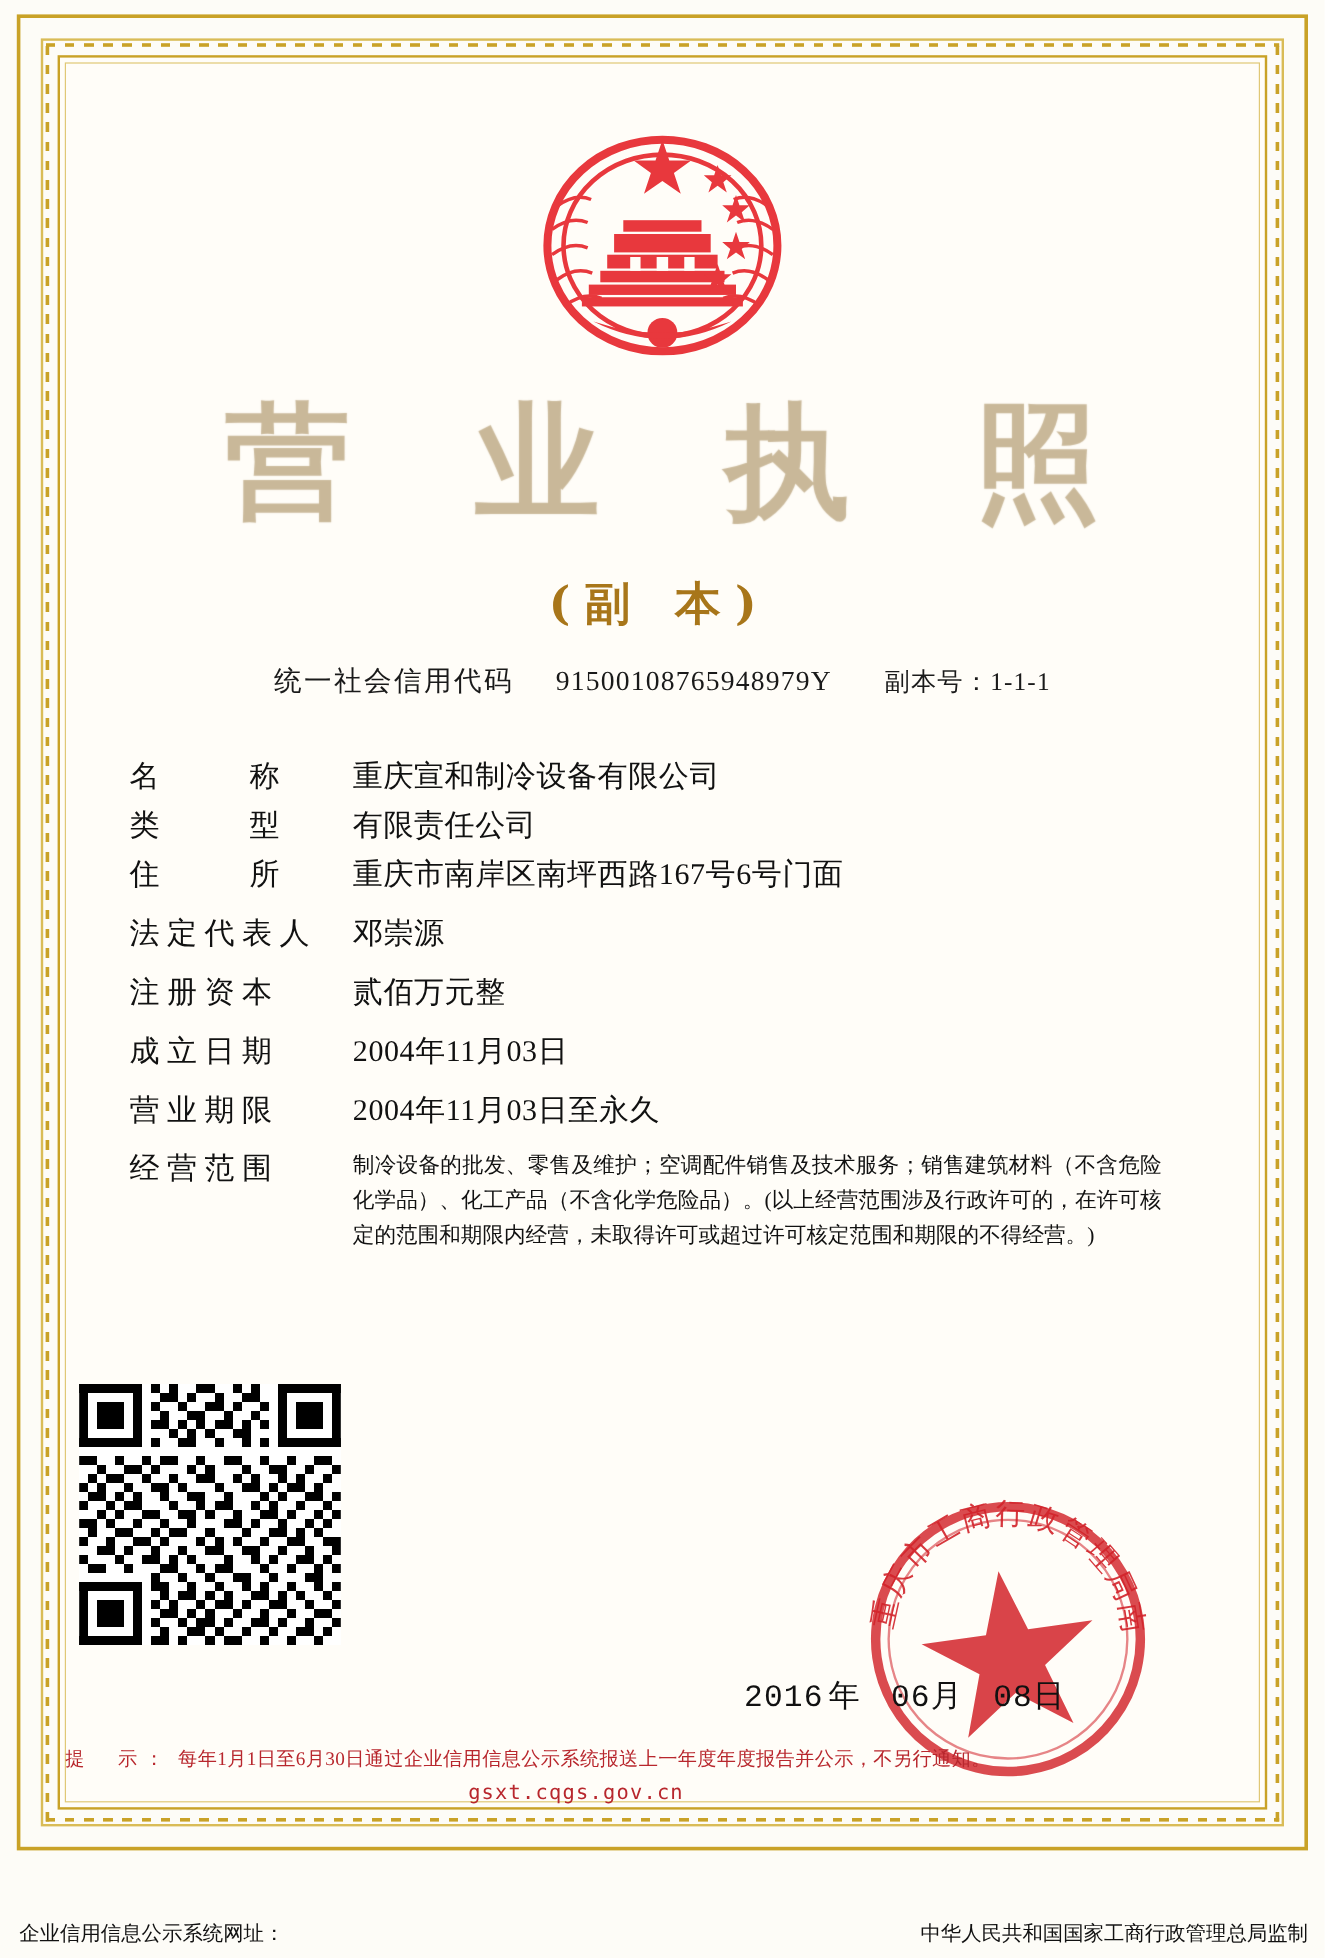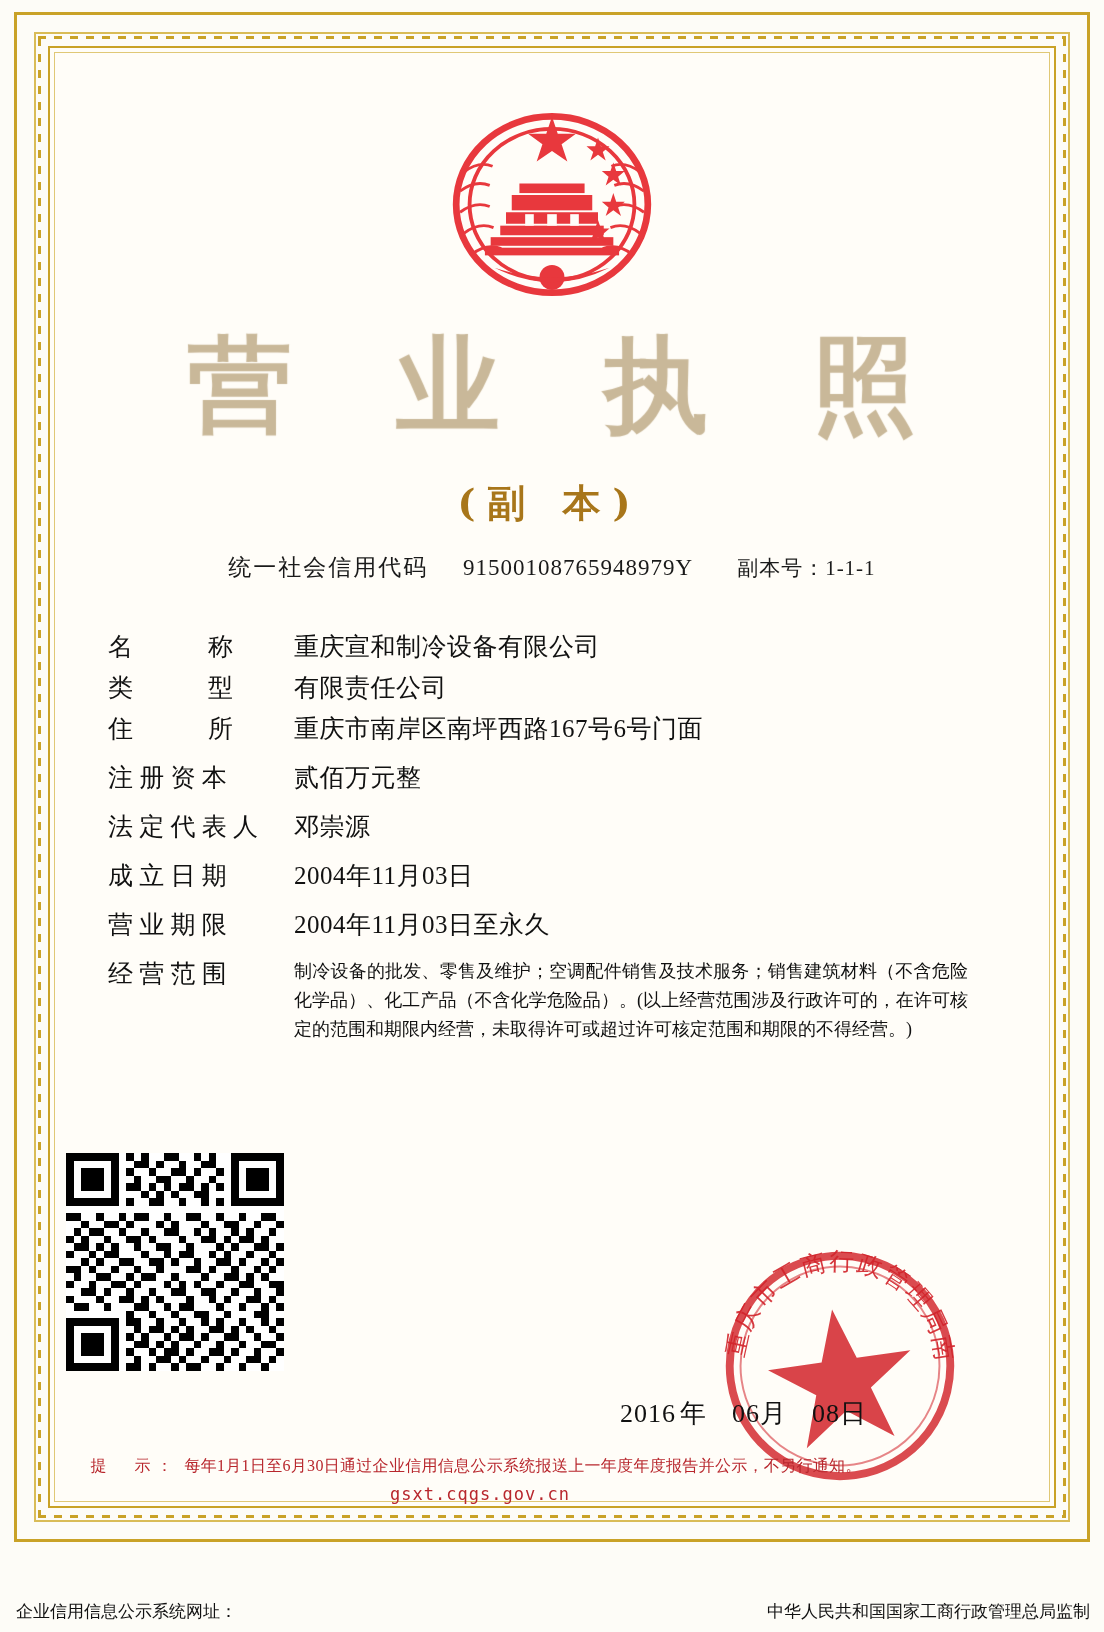--- a/index.html
+++ b/index.html
@@ -207,33 +207,32 @@
     top: 1396px;
     left: 620px;
     width: 340px;
     font-size: 26px;
     color: #111;
     display: flex;
     align-items: baseline;
   }
   .dateline span { white-space: pre; }
   .dateline .y { margin-left: 4px; }
-  .dateline .num { letter-spacing: 1px; }
+  .dateline .num { letter-spacing: 1px; font-family: Liberation Mono, monospace; }
 
   
   .tip {
     position: absolute;
     top: 1456px;
     left: 0;
     width: 880px;
     text-align: center;
     font-size: 16px;
     color: #b8272d;
     letter-spacing: 0.3px;
-    padding-left: 36px;
   }
   .tip .tip-label { letter-spacing: 6px; margin-right: 6px; }
   .url {
     position: absolute;
     top: 1484px;
     left: 0;
     width: 960px;
     text-align: center;
     font-size: 17px;
     color: #b8272d;
@@ -330,27 +329,27 @@
       <div class="label">类　　　型</div>
       <div class="value">有限责任公司</div>
     </div>
 
     <div class="field tight">
       <div class="label">住　　　所</div>
       <div class="value">重庆市南岸区南坪西路167号6号门面</div>
     </div>
 
     <div class="field gap">
+      <div class="label wide">法 定 代 表 人</div>
+      <div class="value">邓崇源</div>
+    </div>
+
+    <div class="field gap">
       <div class="label">注 册 资 本</div>
       <div class="value">贰佰万元整</div>
-    </div>
-
-    <div class="field gap">
-      <div class="label wide">法 定 代 表 人</div>
-      <div class="value">邓崇源</div>
     </div>
 
     <div class="field gap">
       <div class="label">成 立 日 期</div>
       <div class="value">2004年11月03日</div>
     </div>
 
     <div class="field gap">
       <div class="label">营 业 期 限</div>
       <div class="value">2004年11月03日至永久</div>

